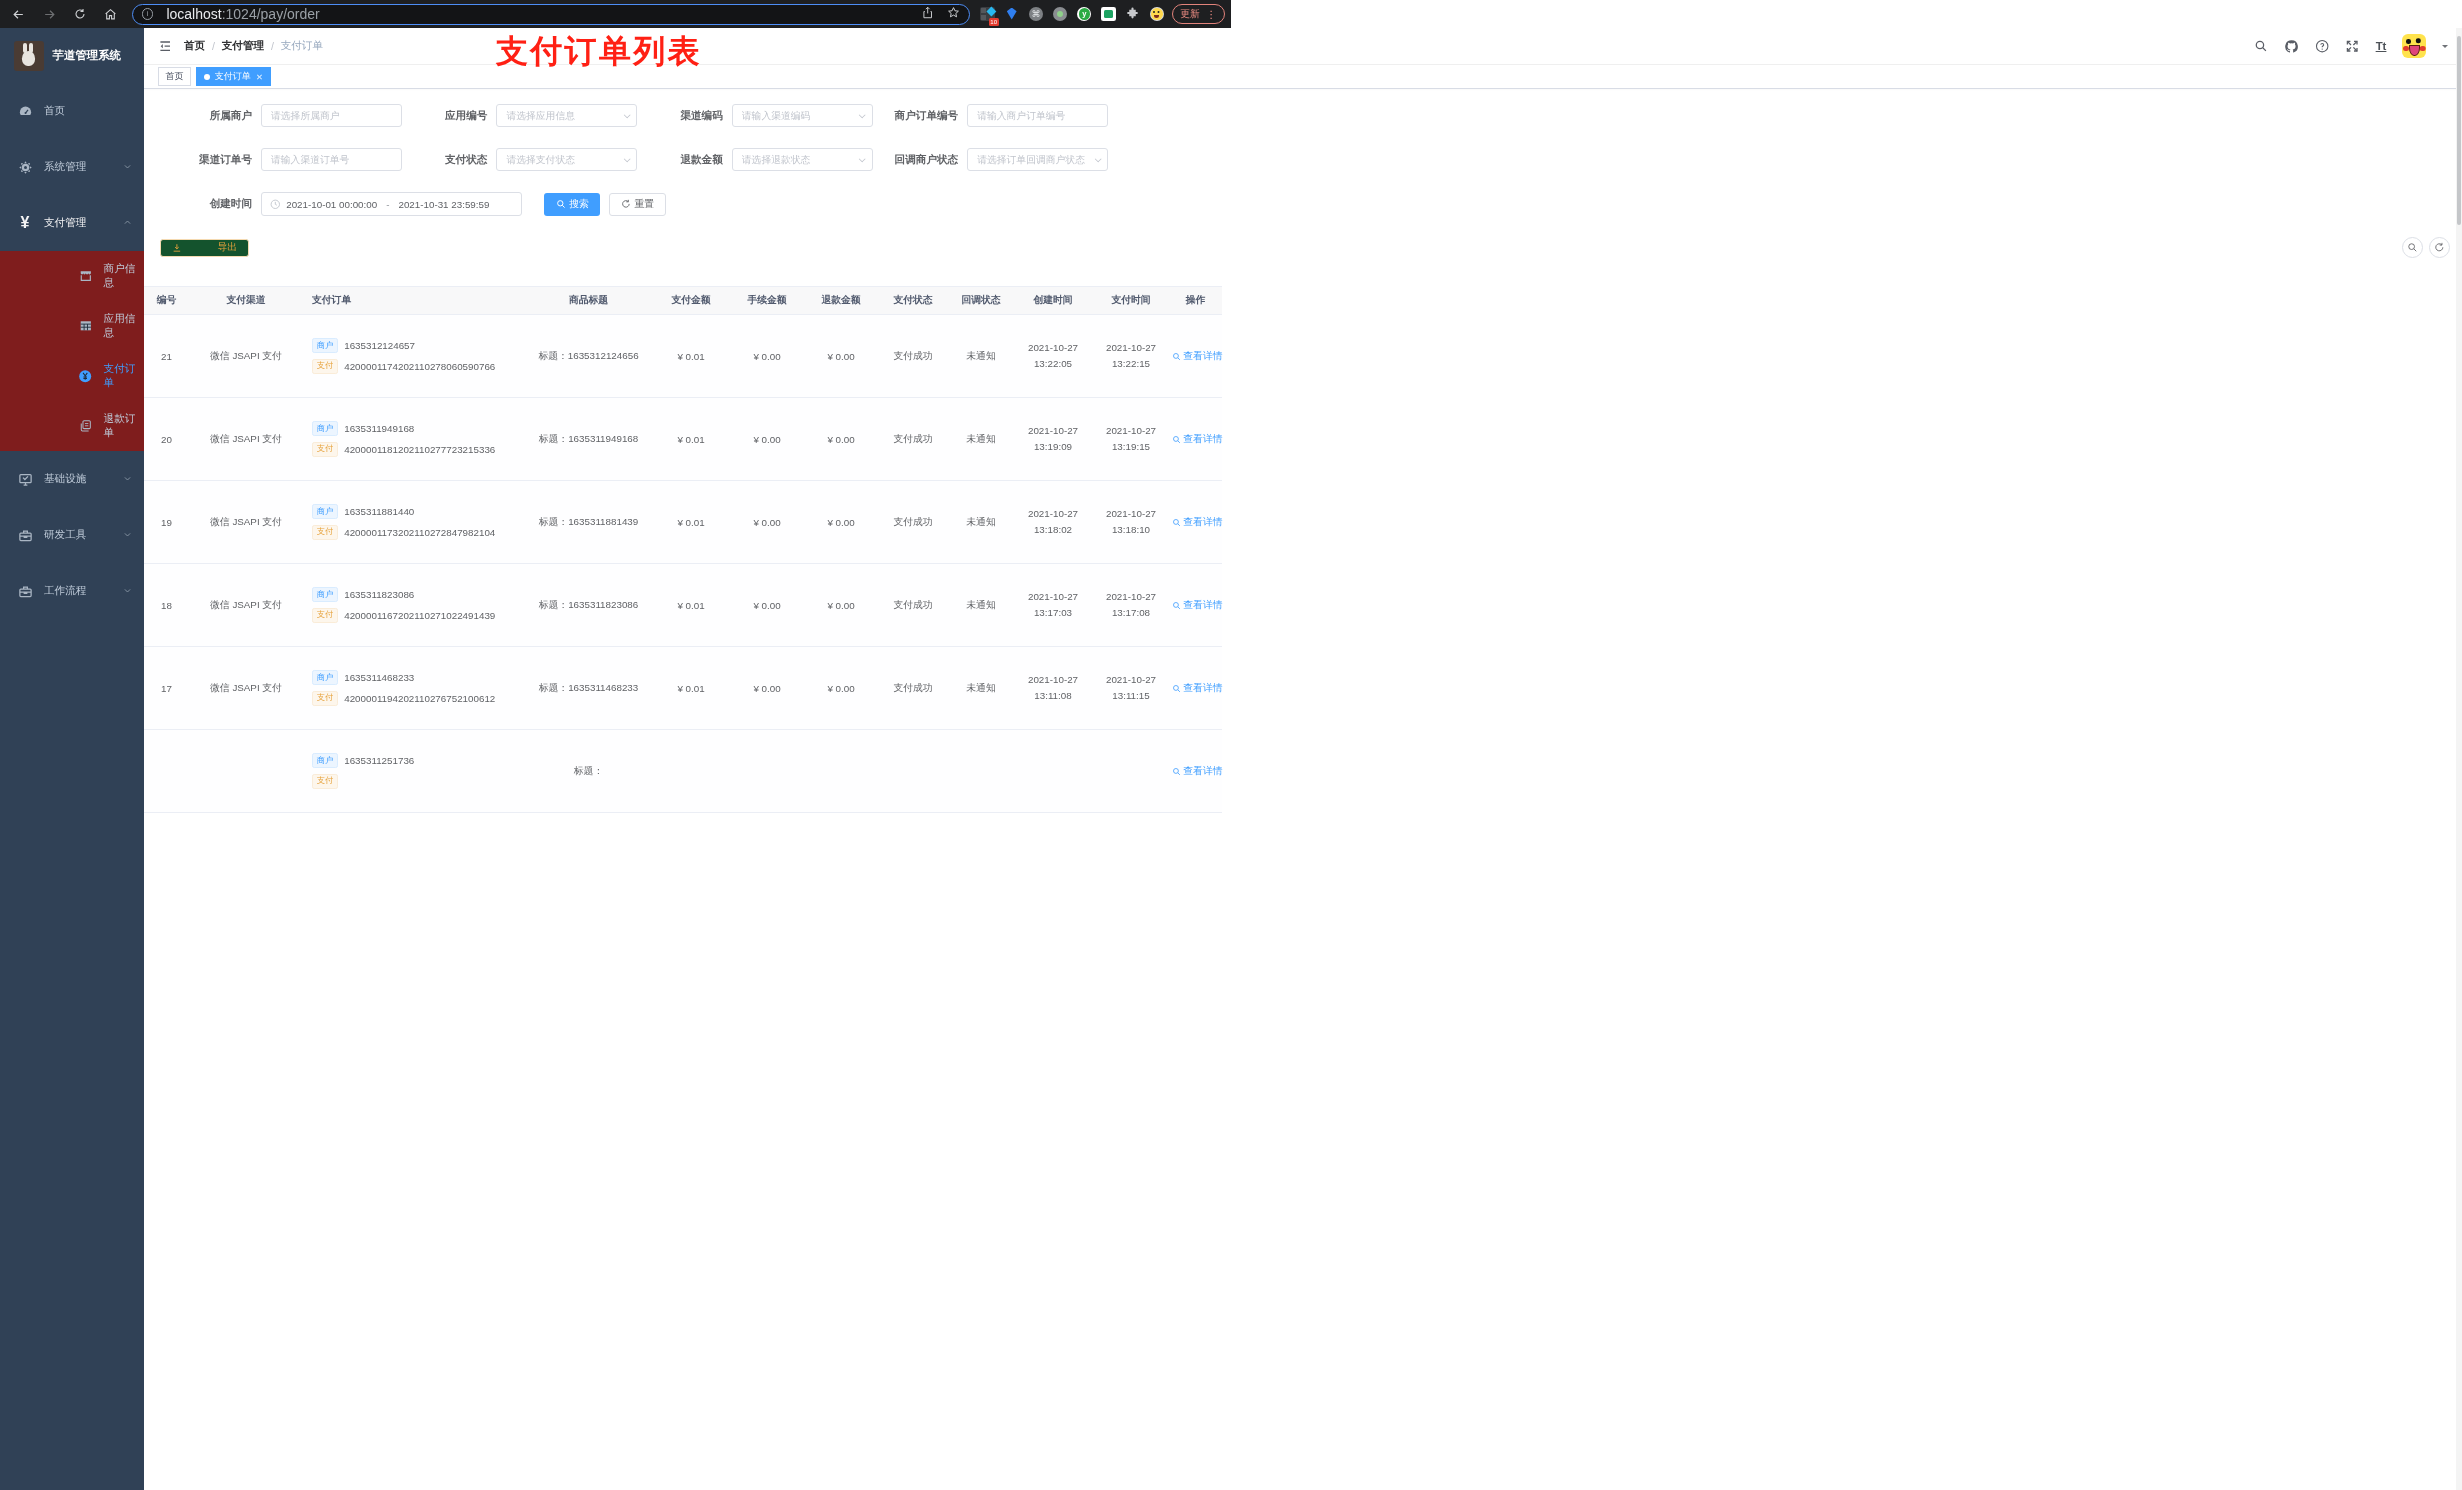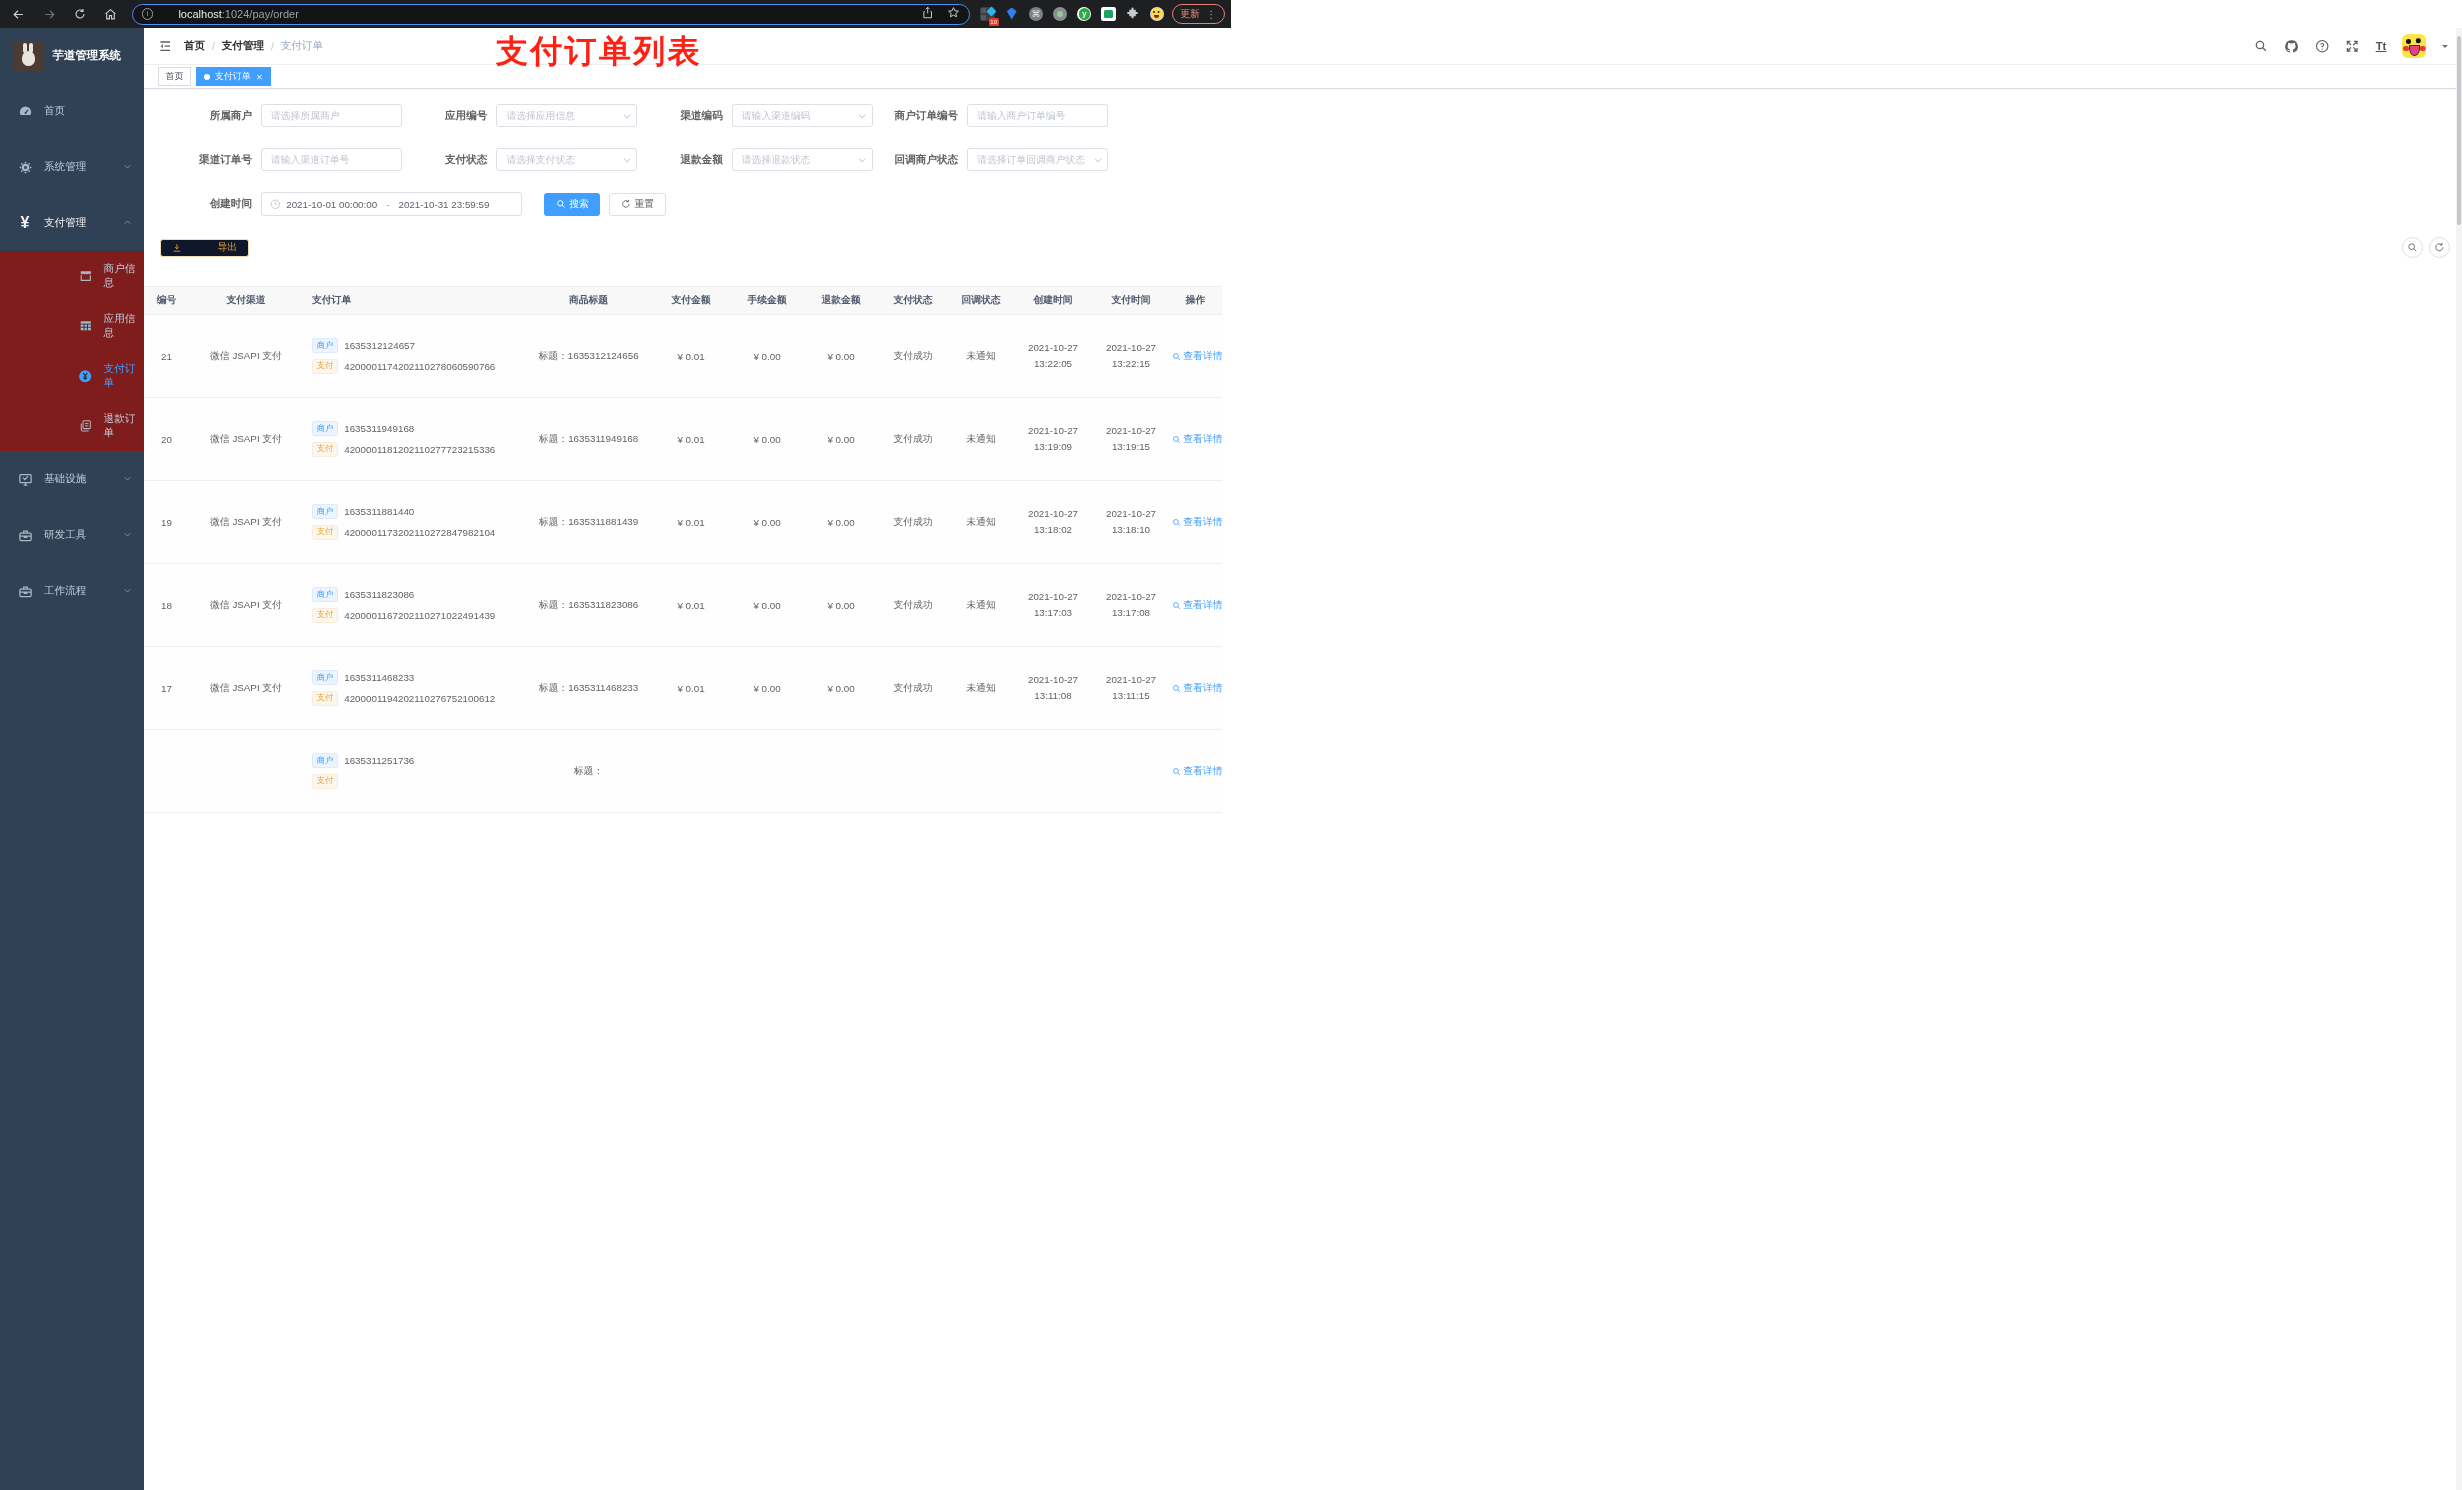--- a/index.html
+++ b/index.html
@@ -8,21 +8,21 @@
 
   
   .browser-bar{position:absolute;top:0;left:0;width:1231px;height:28px;background:#1e1f21;
     display:flex;align-items:center;z-index:50;}
   .nav-btns{display:flex;align-items:center;gap:18px;padding:0 15px 0 12px;color:#cfd1d4;}
   .nav-btns svg{display:block;}
   .url-pill{flex:1;height:21px;background:#131416;border:1.5px solid #4d8df6;border-radius:11.4px;
     display:flex;align-items:center;padding:0 9px;min-width:0;}
   .url-info{width:11.4px;height:11.4px;border:1.1px solid #9aa0a6;border-radius:50%;color:#9aa0a6;
     font-size:7.6px;display:flex;align-items:center;justify-content:center;flex:none;}
-  .url-text{margin-left:25px;font-size:11px;color:#e8eaed;white-space:nowrap;flex:1;}
+  .url-text{margin-left:13px;font-size:14px;color:#e8eaed;white-space:nowrap;flex:1;}
   .url-text .dim{color:#9aa0a6;}
   .pill-icons{display:flex;align-items:center;gap:13.6px;color:#cfd1d4;margin-left:6px;}
   .ext-row{display:flex;align-items:center;gap:9.8px;margin:0 7.6px 0 10.6px;}
   .ext{width:14.4px;height:14.4px;border-radius:50%;position:relative;flex:none;}
   .ext-tm{border-radius:2.3px;background:#3a3d41;}
   .ext-tm .sq{position:absolute;width:5.3px;height:5.3px;background:#55585c;left:0.8px;}
   .ext-tm .diam{position:absolute;width:6.8px;height:6.8px;background:#28b8f0;transform:rotate(45deg);right:0;top:0.8px;}
   .badge10{position:absolute;bottom:-4.5px;right:-3.8px;background:#e33b2e;color:#fff;font-size:6px;
     padding:0.8px 1.5px;border-radius:1.5px;line-height:1;}
   .ext-gem{background:transparent;}
@@ -105,21 +105,21 @@
   .sel-arrow{position:absolute;right:6.8px;top:6.8px;width:6.8px;height:6.8px;pointer-events:none;}
   .sel-arrow:before{content:"";position:absolute;left:0;top:0.8px;width:5.3px;height:5.3px;
     border-right:1.1px solid #c0c4cc;border-bottom:1.1px solid #c0c4cc;transform:rotate(45deg) scale(.8);}
   .date-range{width:261px;height:24px;border:0.8px solid #dcdfe6;border-radius:3px;display:flex;
     align-items:center;padding:0 7.6px;gap:6px;font-size:9.8px;color:#606266;background:#fff;}
   .date-range .clock{color:#c0c4cc;display:flex;}
   .btn{height:23px;border-radius:3px;font-size:9.8px;display:inline-flex;align-items:center;gap:3.8px;
     padding:0 10.6px;cursor:pointer;border:0.8px solid transparent;}
   .btn-primary{background:#409eff;color:#fff;margin-left:10.6px;}
   .btn-plain{background:#fff;border-color:#dcdfe6;color:#606266;margin-left:9px;}
-  .btn-warning{background:#0f172a;border-color:#f5dab1;color:#e6a23c;height:18px;gap:36px;}
+  .btn-warning{background:#14532d;border-color:#f5dab1;color:#e6a23c;height:18px;gap:36px;}
 
   .toolbar{display:flex;align-items:center;margin-top:19px;padding:0 12px 0 16px;}
   .tool-circles{margin-left:auto;display:flex;gap:6px;}
   .circle-btn{width:21px;height:21px;border:0.8px solid #dcdfe6;border-radius:50%;background:#fff;
     display:flex;align-items:center;justify-content:center;color:#606266;cursor:pointer;}
 
   
   .table-wrap{margin-top:7.6px;margin-left:-6px;width:1083px;}
   table{border-collapse:collapse;table-layout:fixed;width:1083px;font-size:9.8px;color:#606266;margin-top:28px;}
   thead th{background:#f8f8f9;color:#515a6e;font-weight:700;height:28px;border-bottom:0.8px solid #ebeef5;

